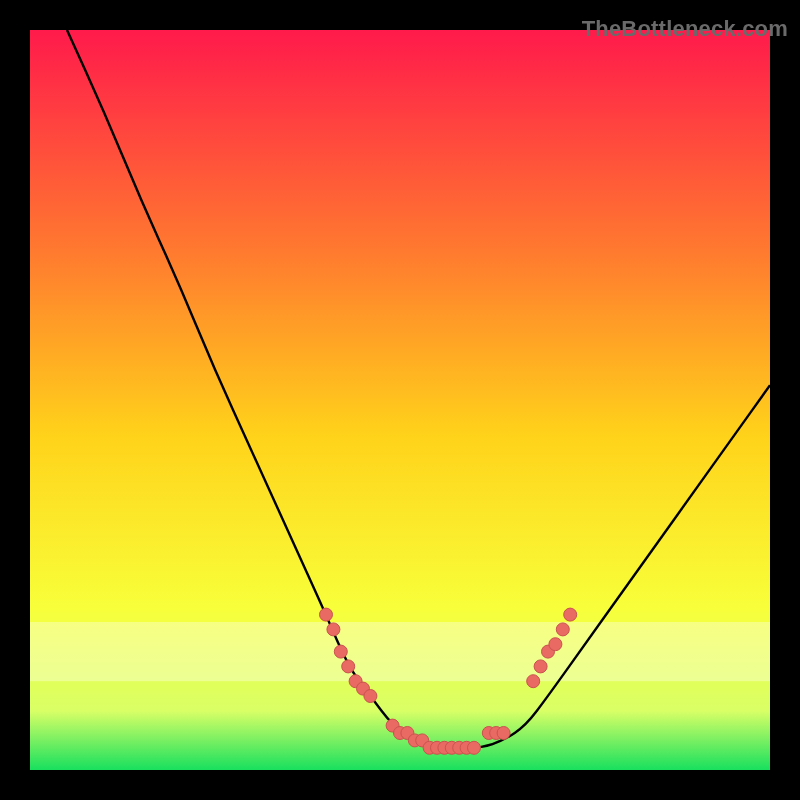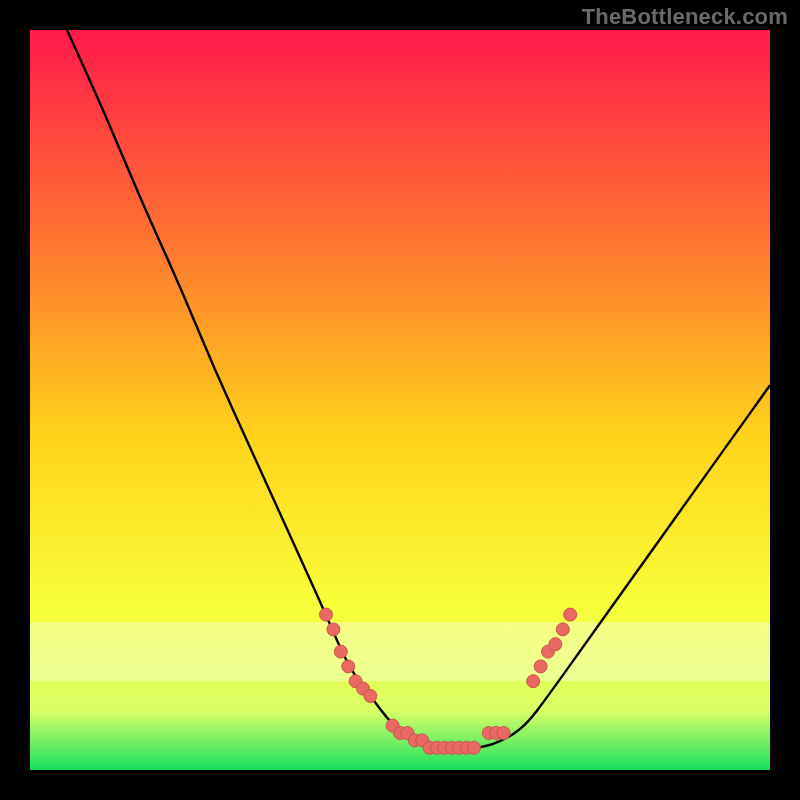--- a/index.html
+++ b/index.html
@@ -14,21 +14,21 @@
   .frame {
     position: absolute;
     left: 30px;
     top: 30px;
     width: 740px;
     height: 740px;
     background: #000000;
   }
   .watermark {
     position: absolute;
-    top: 4px;
+    top: 16px;
     right: 12px;
     color: #6a6a6a;
     font-size: 22px;
     font-weight: 600;
     letter-spacing: 0.2px;
     z-index: 10;
   }
   svg {
     display: block;
   }

